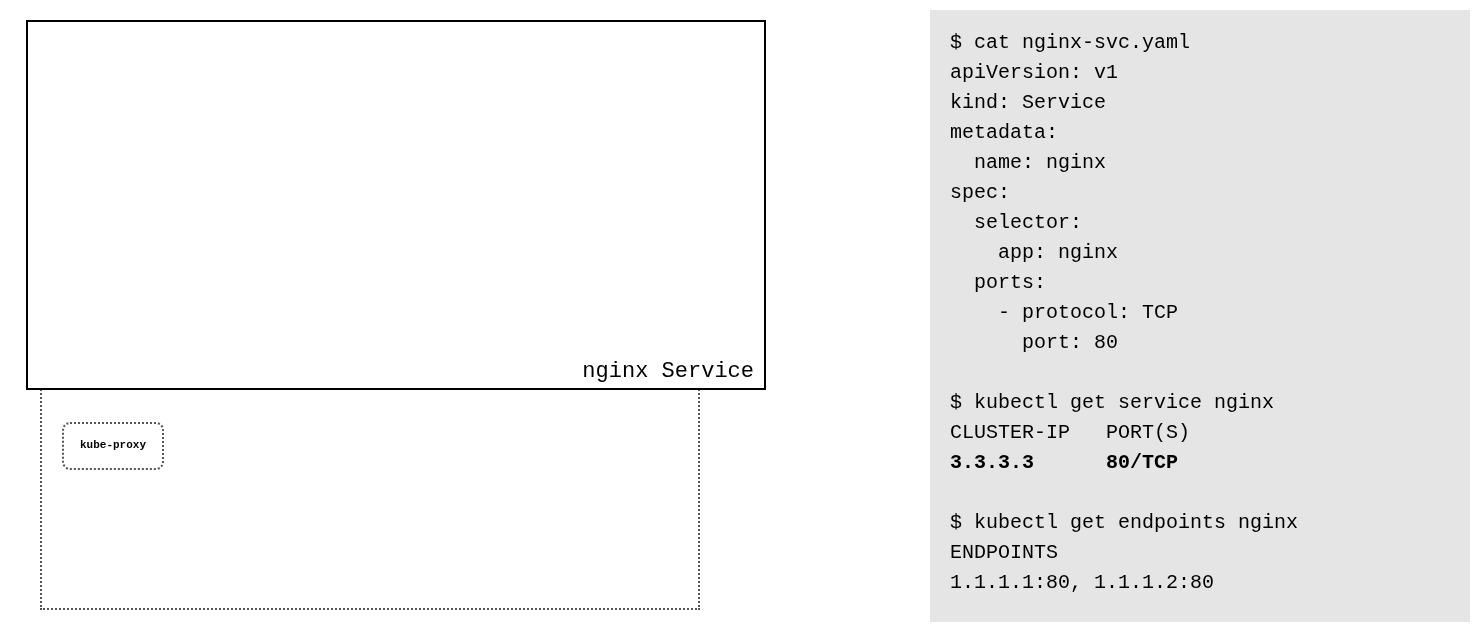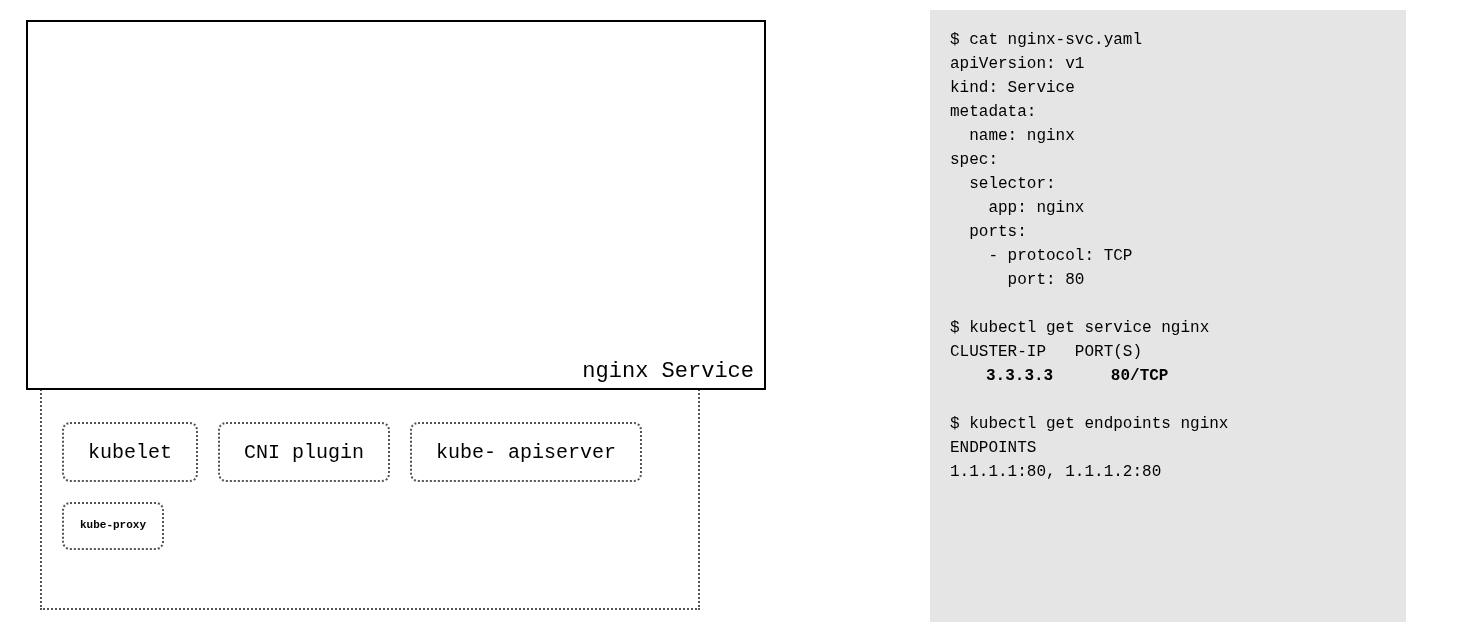--- a/index.html
+++ b/index.html
@@ -115,29 +115,29 @@
     justify-content: center;
     min-height: 60px;
   }
   .comp.small {
     font-size: 11px;
     font-weight: bold;
     padding: 14px 16px;
     min-height: 48px;
   }
   .terminal {
-    width: 476px;
+    width: 540px;
     background: #e5e5e5;
     padding: 18px 20px;
-    font-size: 16px;
+    font-size: 20px;
     line-height: 1.5;
     white-space: pre;
     font-family: "Courier New", Courier, monospace;
   }
-  .bold { font-weight: bold; margin-left: 36px; }
+  .bold { font-weight: bold; }
 </style>
 </head>
 <body>
 
 <div class="diagram">
 
   <div class="node-box">
     <div class="node-label">Node A</div>
 
     <div class="pods-row">
@@ -148,27 +148,20 @@
       </div>
       <div class="pod">
         <div class="container-box">nginx</div>
         <div class="ip">1.1.1.2</div>
         <div class="eth">eth0</div>
       </div>
     </div>
 
     <div class="components">
       <div class="comp-row">
-        <div class="comp">kubelet</div>
-        <div class="comp">CNI
-plugin</div>
-        <div class="comp">kube-
-apiserver</div>
-      </div>
-      <div class="comp-row">
         <div class="comp small">kube-proxy</div>
       </div>
     </div>
   </div>
 
   <div class="service-box">
     <div class="service-label">nginx Service</div>
   </div>
 
 </div>

